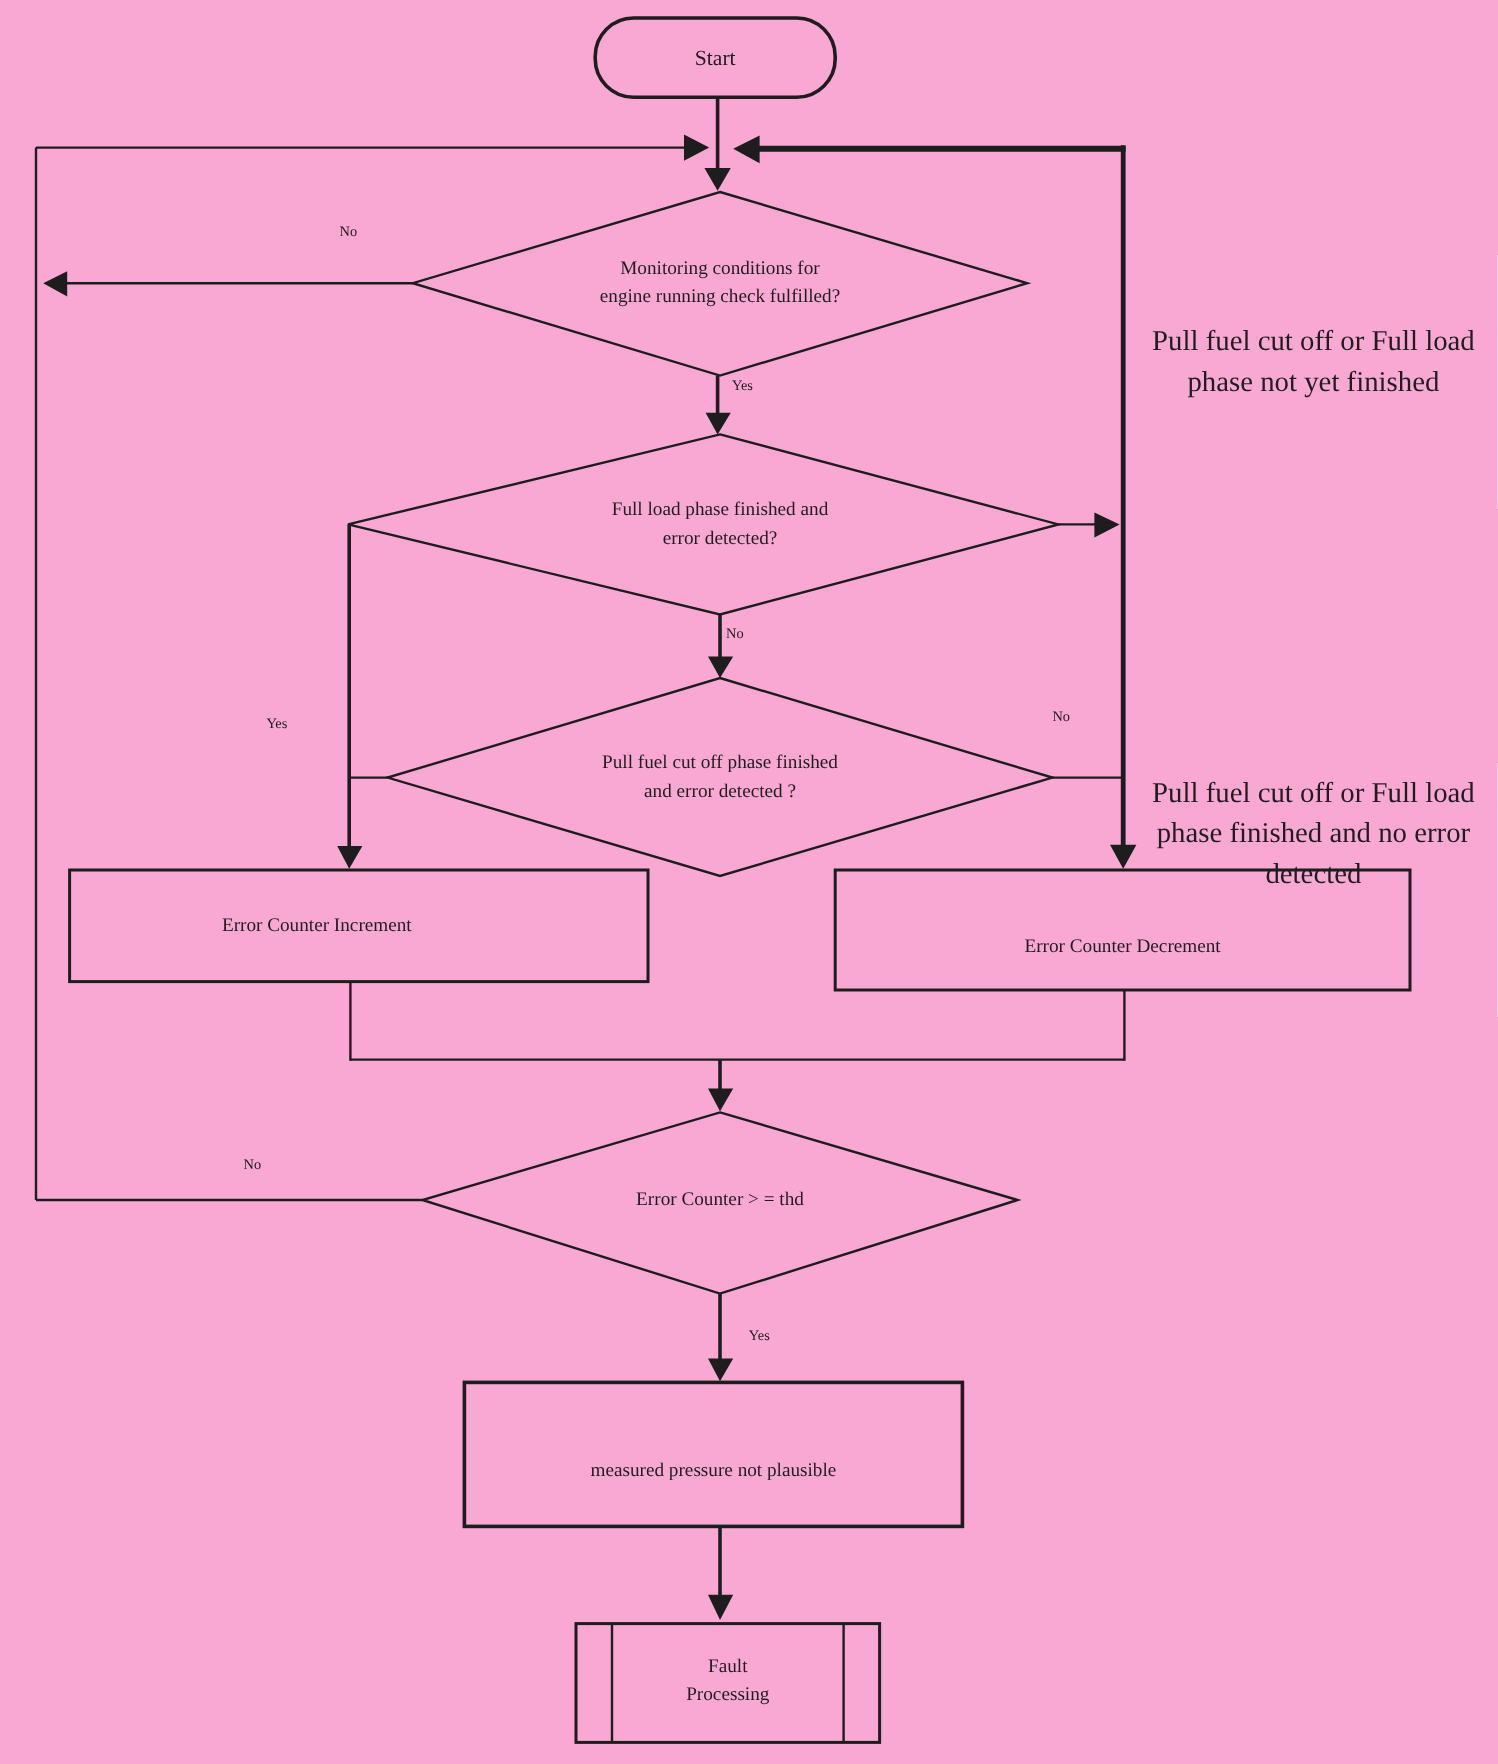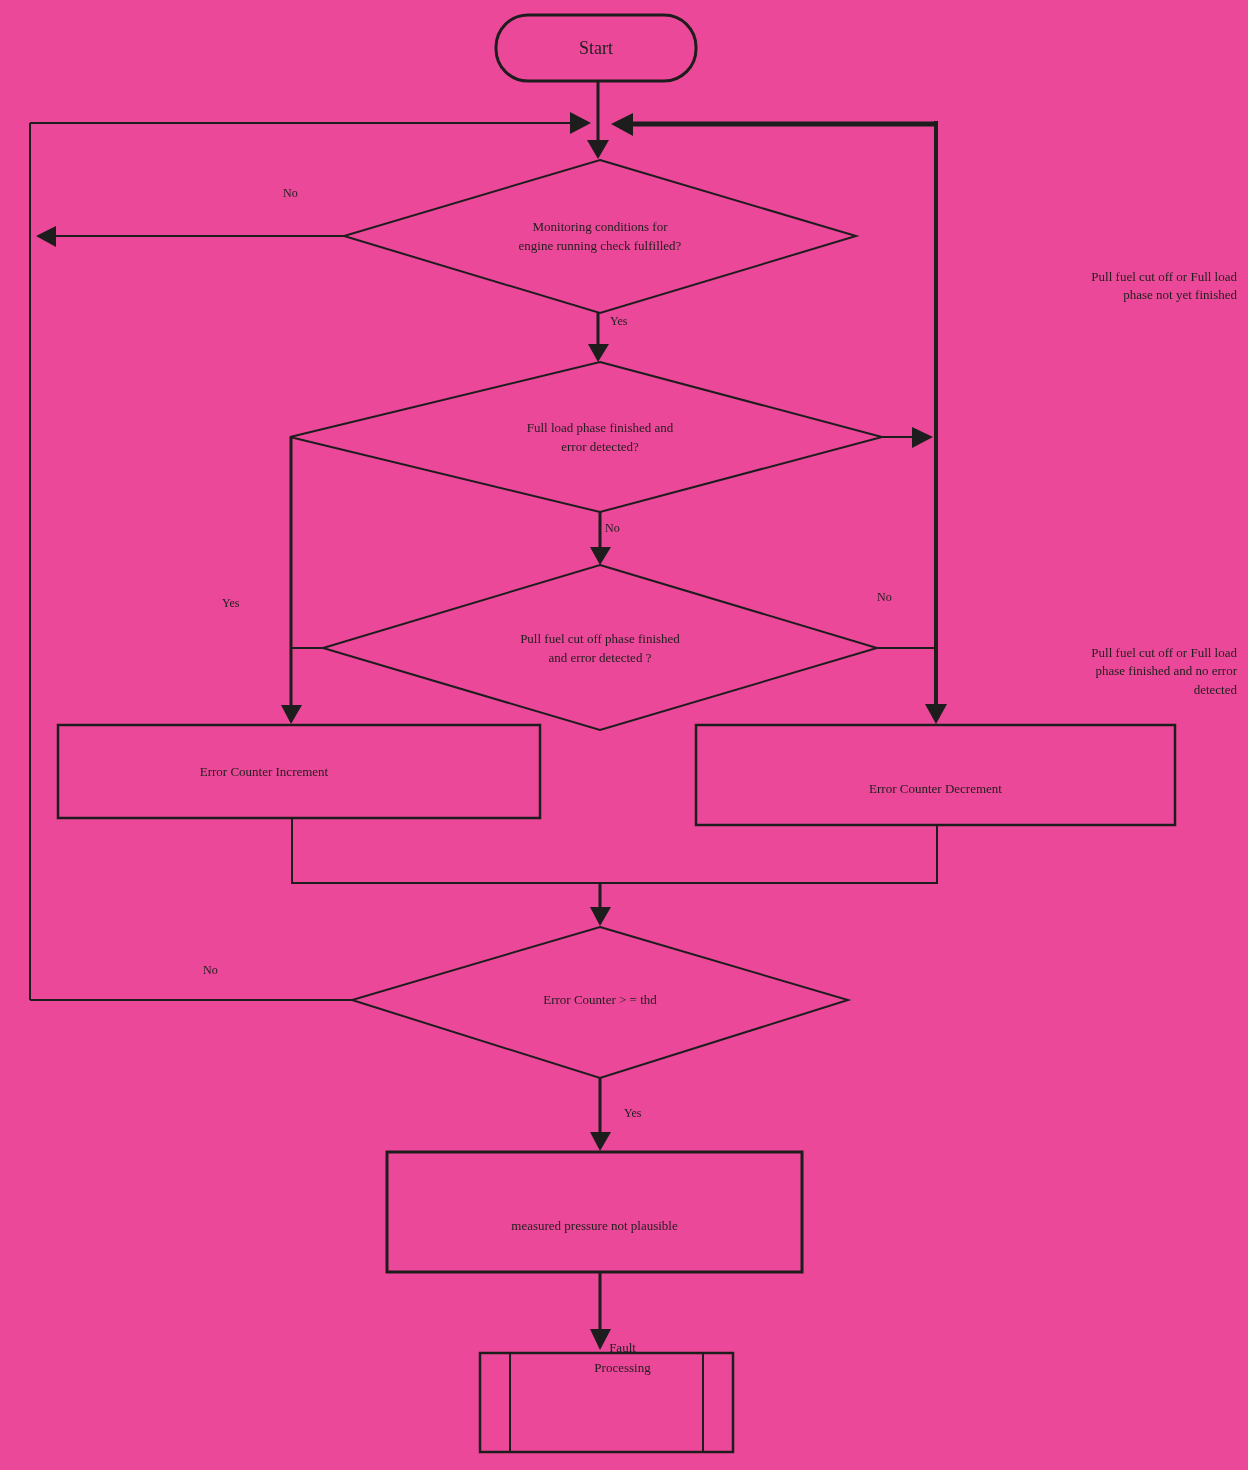--- a/index.html
+++ b/index.html
@@ -4,54 +4,54 @@
 <style>
   html, body {
     margin: 0;
     padding: 0;
     background: #ffffff;
   }
   .canvas {
     position: relative;
     width: 1248px;
     height: 1470px;
-    background: #ec4899;
+    background: #f9a8d4;
     font-family: "Liberation Serif", "DejaVu Serif", serif;
     color: #1d1d1d;
     overflow: hidden;
   }
   .canvas svg {
     position: absolute;
     left: 0;
     top: 0;
   }
   .node-label {
     position: absolute;
     display: flex;
     align-items: center;
     justify-content: center;
     text-align: center;
     white-space: pre-line;
-    font-size: 13px;
+    font-size: 16px;
     line-height: 1.5;
     color: #1e1e1e;
   }
   .edge-label {
     position: absolute;
     font-size: 12px;
     color: #1e1e1e;
     white-space: nowrap;
   }
   .annotation {
     position: absolute;
-    font-size: 13px;
+    font-size: 24px;
     line-height: 1.42;
     color: #1e1e1e;
     white-space: pre-line;
-    text-align: right;
+    text-align: center;
   }
 </style>
 </head>
 <body>
 
 <div class="canvas">
 
   <svg width="1248" height="1470" viewBox="0 0 1248 1470" fill="none" stroke="#1d1d1d" stroke-width="2">
 
     <rect x="496" y="15" width="200" height="66" rx="32" ry="32" stroke-width="3"></rect>
@@ -121,21 +121,21 @@
 error detected?</div>
 
   <div class="node-label" style="left:58px; top:725px; width:412px; height:93px;">Error Counter Increment</div>
 
   <div class="node-label" style="left:696px; top:725px; width:479px; height:128px;">Error Counter Decrement</div>
 
   <div class="node-label" style="left:430px; top:975px; width:340px; height:50px;">Error Counter &gt; = thd</div>
 
   <div class="node-label" style="left:387px; top:1152px; width:415px; height:148px;">measured pressure not plausible</div>
 
-  <div class="node-label" style="left:510px; top:1308px; width:193px; height:99px;margin-left:16px;">Fault
+  <div class="node-label" style="left:510px; top:1351px; width:193px; height:99px;">Fault
 Processing</div>
 
   <div class="edge-label" style="left:283px; top:186px;">No</div>
 
   <div class="edge-label" style="left:610px; top:314px;">Yes</div>
 
   <div class="edge-label" style="left:605px; top:521px;">No</div>
 
   <div class="edge-label" style="left:222px; top:596px;">Yes</div>
 

